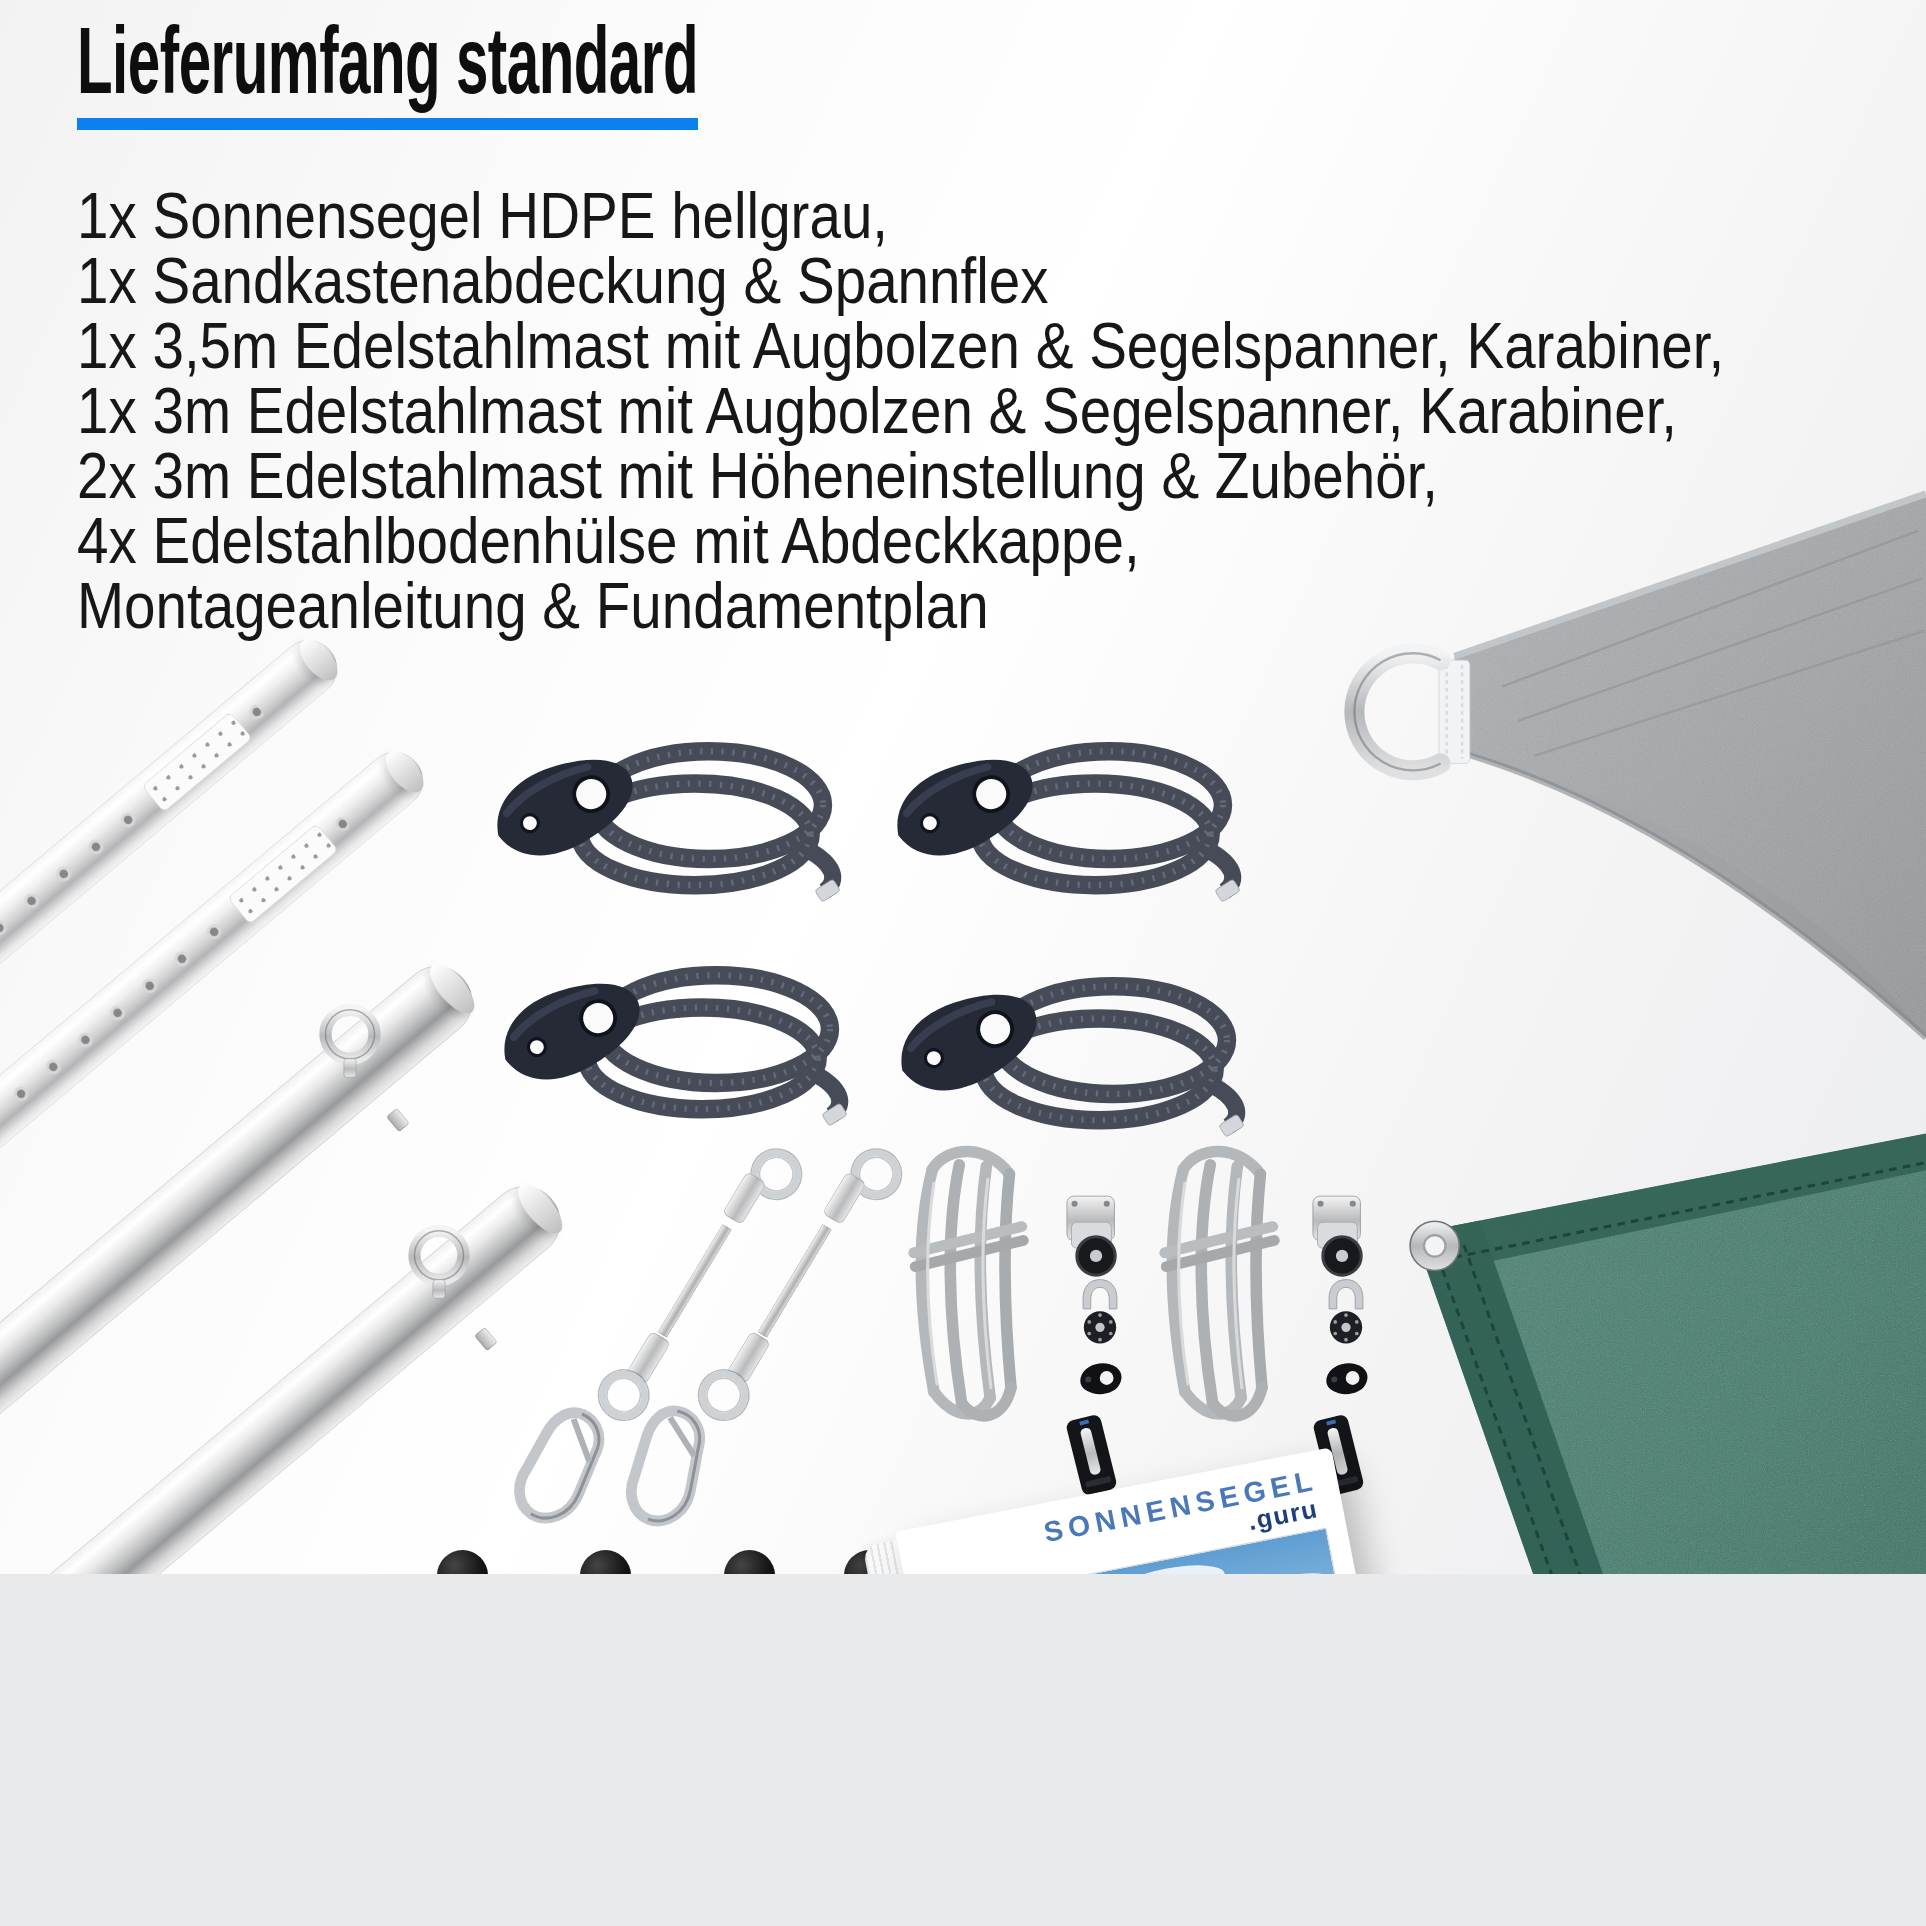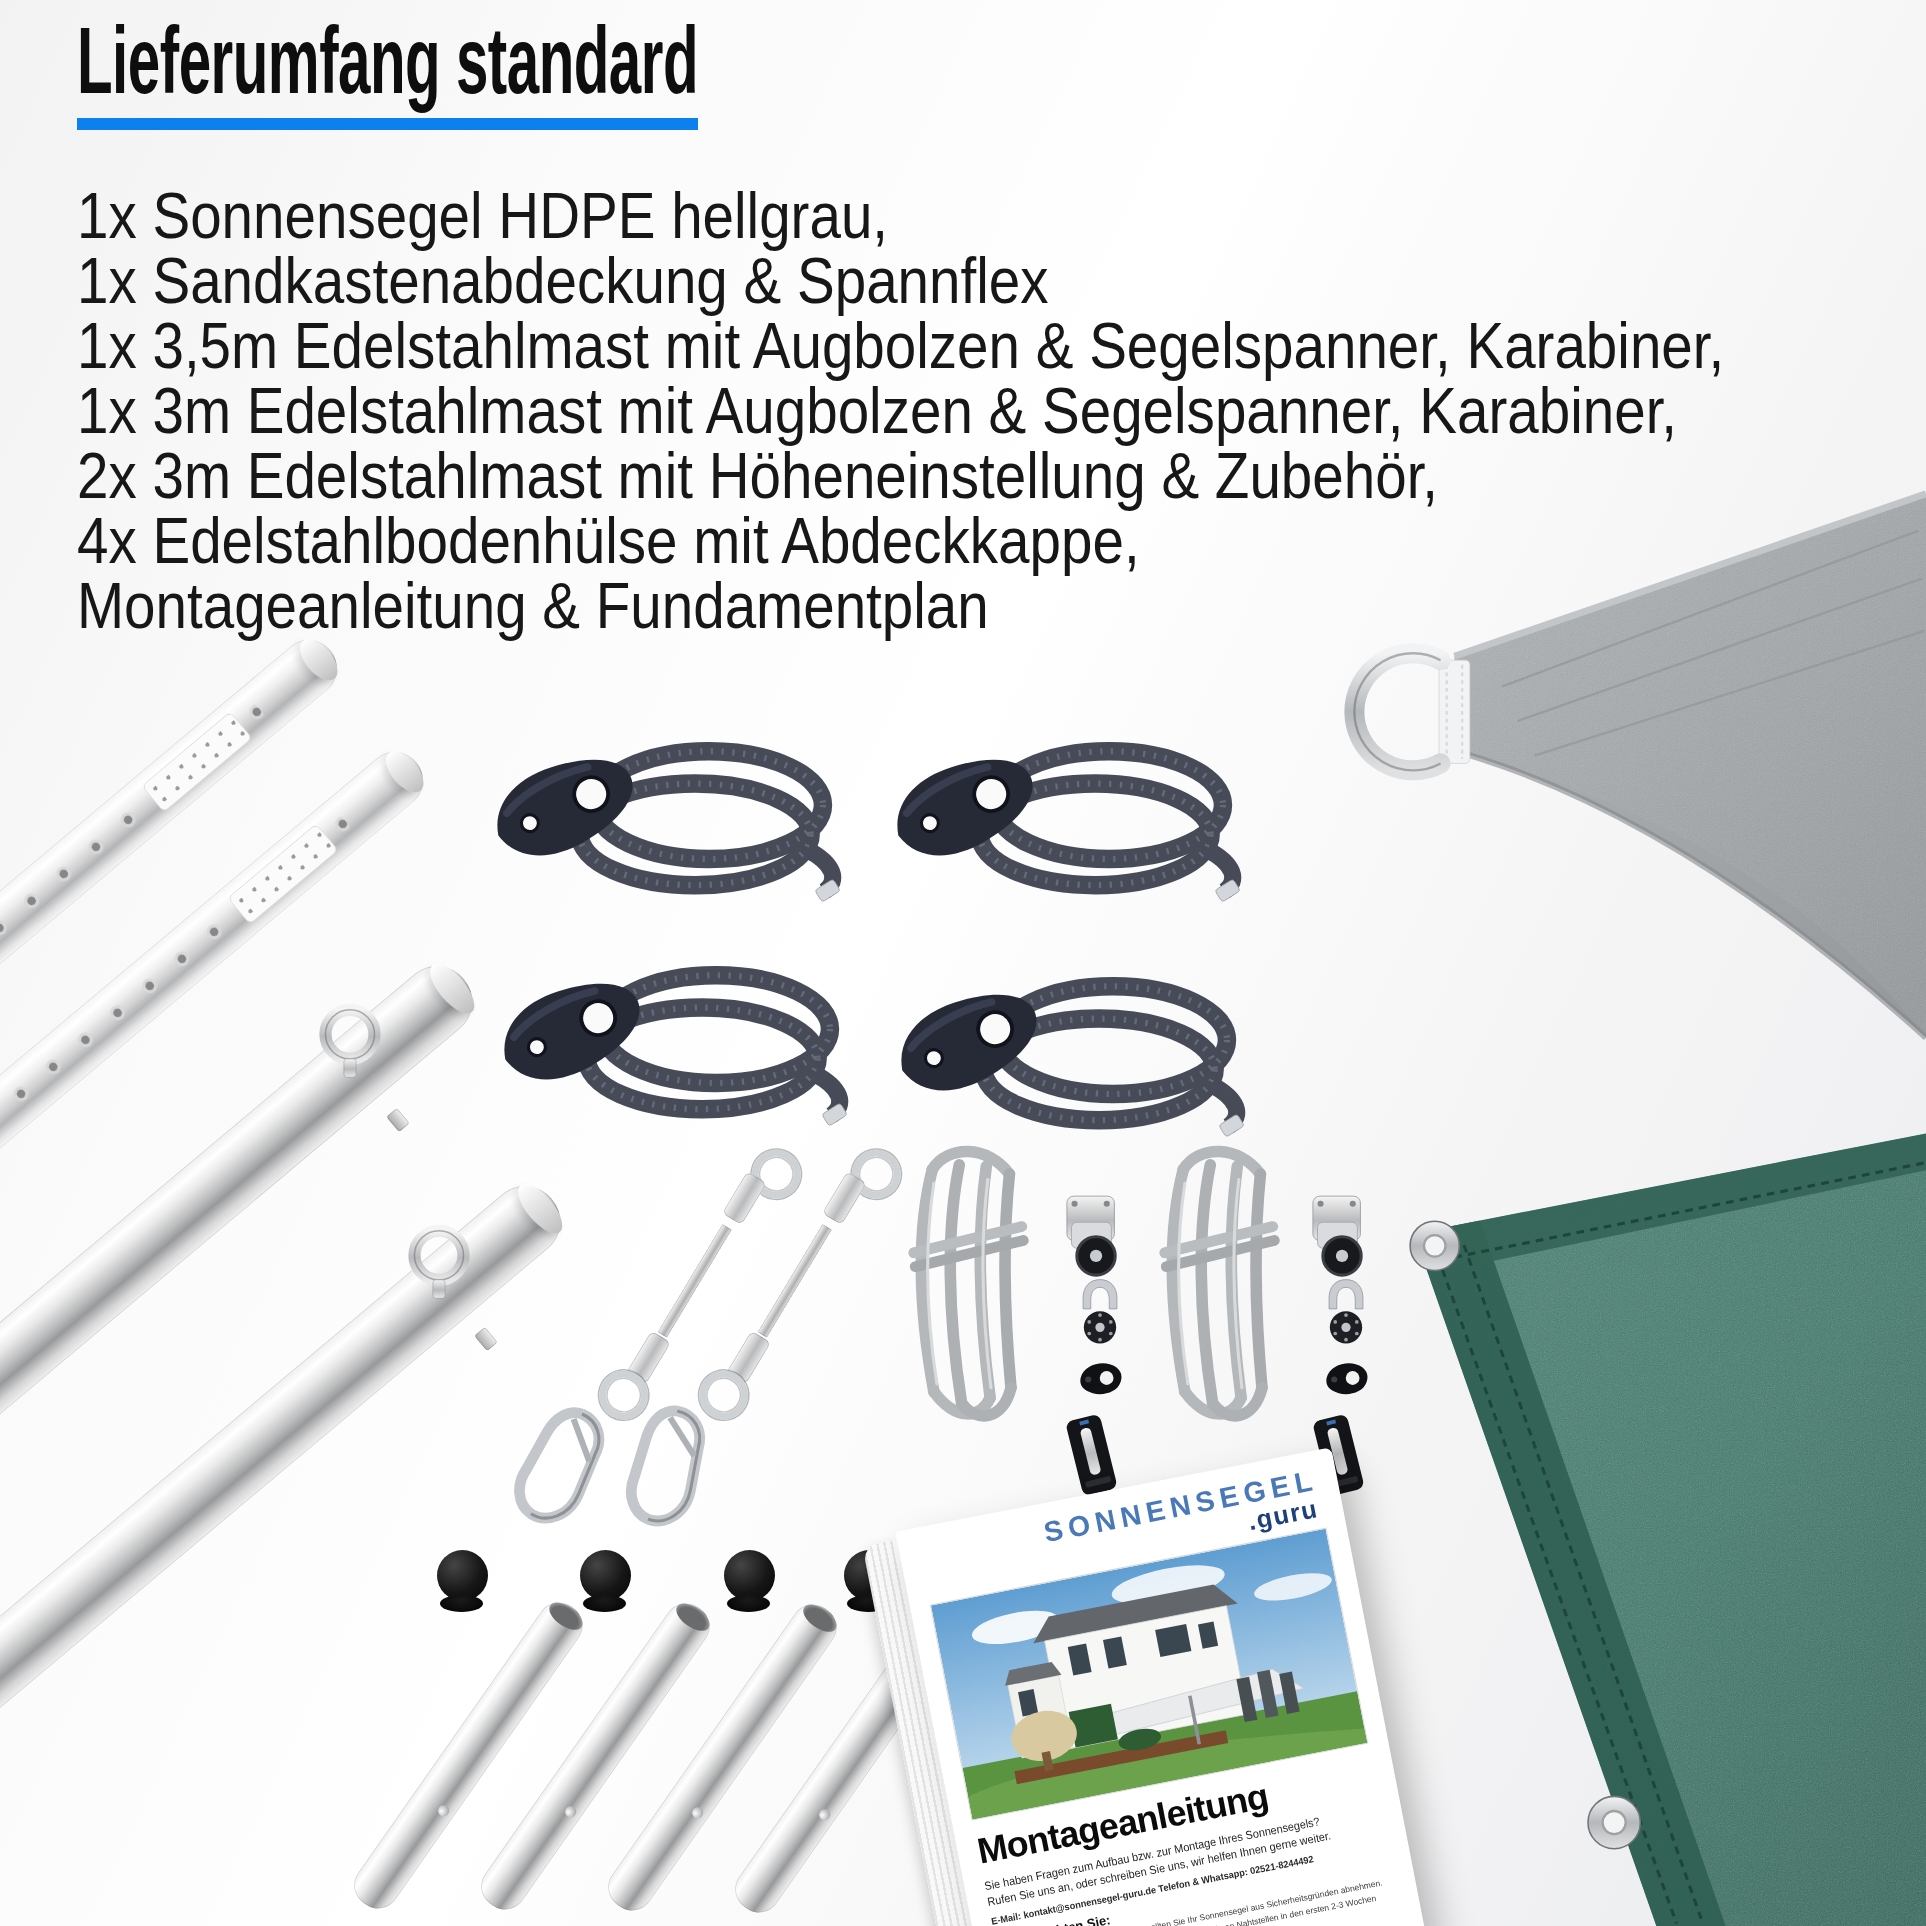--- a/index.html
+++ b/index.html
@@ -1,17 +1,17 @@
 <!DOCTYPE html>
 <html style="font-size:12.3px"><head>
 <meta charset="utf-8">
 <style>
   html,body{margin:0;padding:0;background:#e9eaec;}
   .canvas{
-    position:relative;width:1926px;height:1926px;overflow:hidden;
+    position:relative;width:1926px;height:1574px;overflow:hidden;
     font-family:"Liberation Sans",sans-serif;
     background:linear-gradient(115deg,#f2f2f3 0%,#fafafa 22%,#ffffff 46%,#f4f4f5 74%,#ebecee 100%);
   }
   
   .title{
     position:absolute;left:77px;top:12.3px;margin:0;
     font-size:94px;font-weight:700;color:#0e0e0e;line-height:1.04;
     white-space:nowrap;transform:scaleX(.62);transform-origin:left top;
     letter-spacing:-0.8px;
   }

